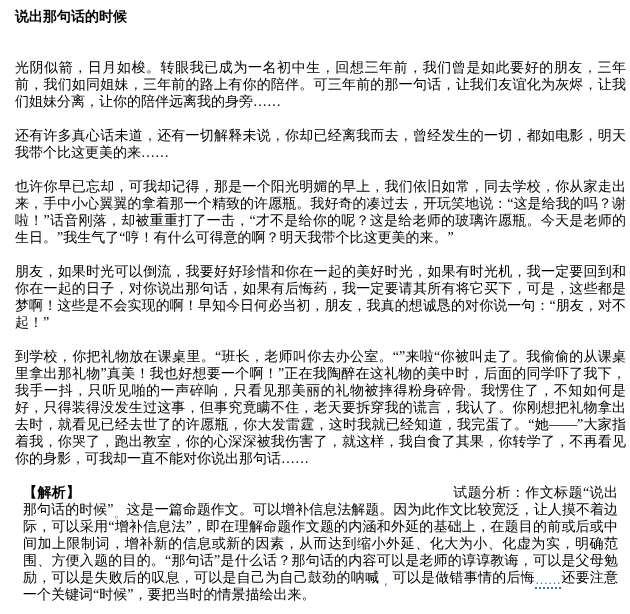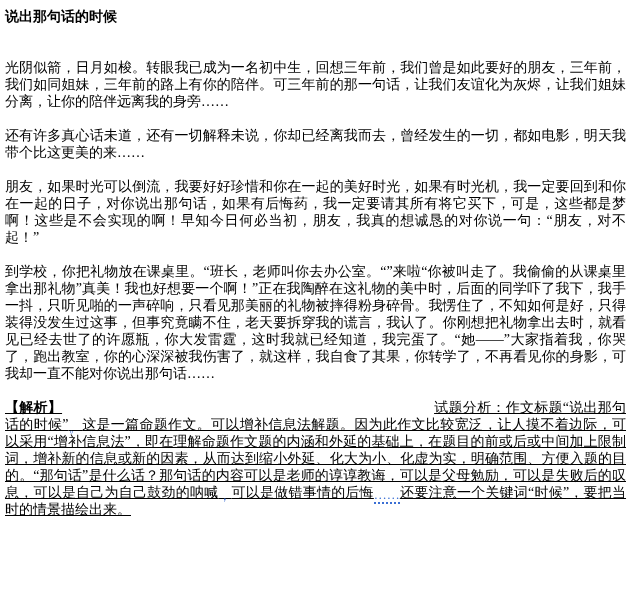--- a/index.html
+++ b/index.html
@@ -11,36 +11,35 @@
     width: 630px;
     height: 614px;
     overflow: hidden;
     font-family: "Liberation Serif", "DejaVu Serif", serif;
     font-size: 14px;
     line-height: 17px;
     color: #000000;
     -webkit-font-smoothing: none;
   }
   .doc {
-    padding: 8px 4px 0 5px;
+    padding: 8px 4px 0 15px;
   }
   .doc-title {
     font-weight: bold;
     margin: 0 0 34px 0;
   }
   p.essay-para {
     margin: 0 0 17px 0;
     text-align: justify;
     word-break: break-all;
   }
   p.analysis-para {
-    margin: 0;
+    margin: 8px;
     text-align: justify;
     word-break: break-all;
-    text-decoration: underline;
   }
   .analysis-heading {
     font-weight: bold;
   }
   .heading-spacer {
     display: inline-block;
     width: 372px;
     height: 1px;
   }
   .annot {
@@ -58,20 +57,21 @@
 <body>
 
 <div class="doc">
 
   <div class="doc-title">说出那句话的时候</div>
 
   <p class="essay-para">光阴似箭，日月如梭。转眼我已成为一名初中生，回想三年前，我们曾是如此要好的朋友，三年前，我们如同姐妹，三年前的路上有你的陪伴。可三年前的那一句话，让我们友谊化为灰烬，让我们姐妹分离，让你的陪伴远离我的身旁……</p>
 
   <p class="essay-para">还有许多真心话未道，还有一切解释未说，你却已经离我而去，曾经发生的一切，都如电影，明天我带个比这更美的来……</p>
 
+  <p class="essay-para">也许你早已忘却，可我却记得，那是一个阳光明媚的早上，我们依旧如常，同去学校，你从家走出来，手中小心翼翼的拿着那一个精致的许愿瓶。我好奇的凑过去，开玩笑地说：“这是给我的吗？谢啦！”话音刚落，却被重重打了一击，“才不是给你的呢？这是给老师的玻璃许愿瓶。今天是老师的生日。”我生气了“哼！有什么可得意的啊？明天我带个比这更美的来。”</p>
 
   <p class="essay-para">朋友，如果时光可以倒流，我要好好珍惜和你在一起的美好时光，如果有时光机，我一定要回到和你在一起的日子，对你说出那句话，如果有后悔药，我一定要请其所有将它买下，可是，这些都是梦啊！这些是不会实现的啊！早知今日何必当初，朋友，我真的想诚恳的对你说一句：“朋友，对不起！”</p>
 
   <p class="essay-para">到学校，你把礼物放在课桌里。“班长，老师叫你去办公室。“”来啦“你被叫走了。我偷偷的从课桌里拿出那礼物”真美！我也好想要一个啊！”正在我陶醉在这礼物的美中时，后面的同学吓了我下，我手一抖，只听见啪的一声碎响，只看见那美丽的礼物被摔得粉身碎骨。我愣住了，不知如何是好，只得装得没发生过这事，但事究竟瞒不住，老天要拆穿我的谎言，我认了。你刚想把礼物拿出去时，就看见已经去世了的许愿瓶，你大发雷霆，这时我就已经知道，我完蛋了。“她——”大家指着我，你哭了，跑出教室，你的心深深被我伤害了，就这样，我自食了其果，你转学了，不再看见你的身影，可我却一直不能对你说出那句话……</p>
 
   <p class="analysis-para">
     <span class="analysis-heading">【解析】</span><span class="heading-spacer"></span><span>试题分析：作文标题“说出那句话的时候”</span><span class="annot">。</span><span>这是一篇命题作文。可以增补信息法解题。因为此作文比较宽泛，让人摸不着边际，可以采用“增补信息法”，即在理解命题作文题的内涵和外延的基础上，在题目的前或后或中间加上限制词，增补新的信息或新的因素，从而达到缩小外延、化大为小、化虚为实，明确范围、方便入题的目的。“那句话”是什么话？那句话的内容可以是老师的谆谆教诲，可以是父母勉励，可以是失败后的叹息，可以是自己为自己鼓劲的呐喊</span><span class="annot">，</span><span>可以是做错事情的后悔</span><span class="annot dotted">……</span><span>还要注意一个关键词“时候”，要把当时的情景描绘出来。</span>
   </p>
 
 </div>

